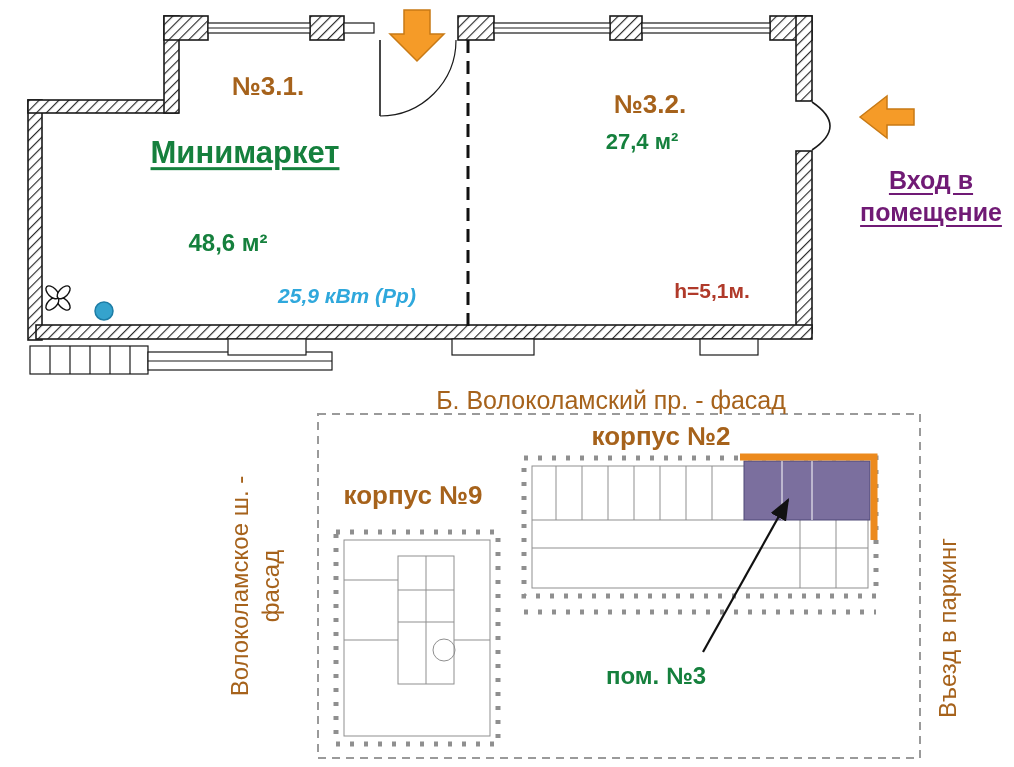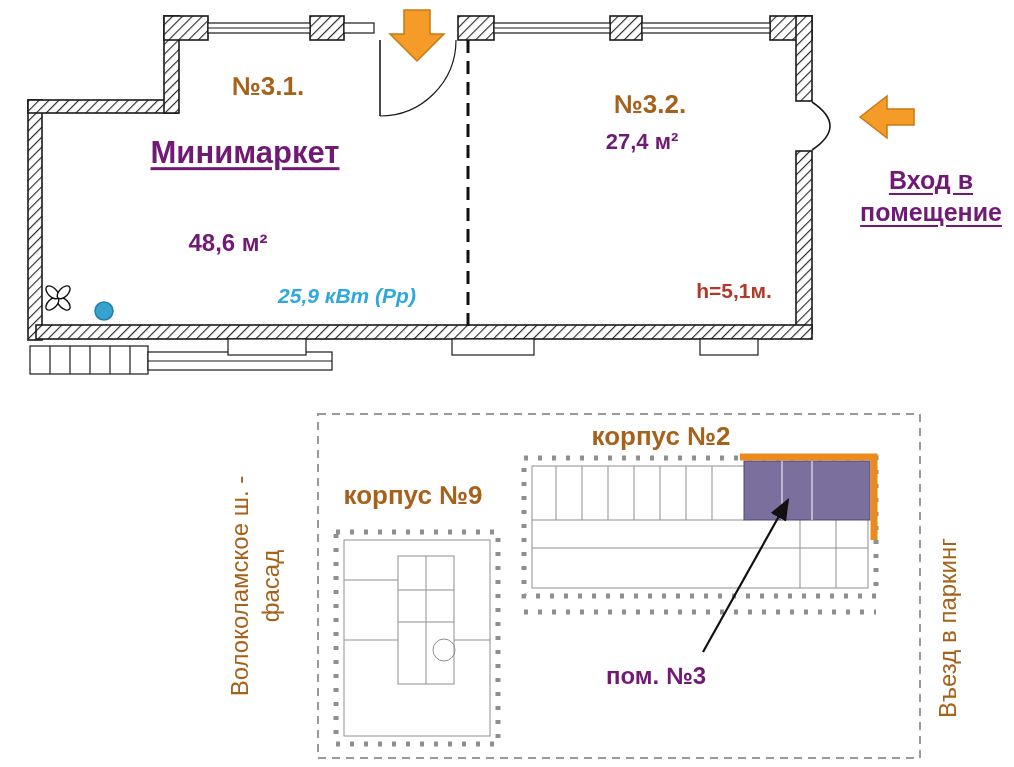--- a/index.html
+++ b/index.html
@@ -27,25 +27,25 @@
     white-space:pre-line;
     text-align:center;
     line-height:1.28;
     width:max-content;
     z-index:2;
   }
   .rot { transform:translate(-50%,-50%) rotate(-90deg); }
   .b { font-weight:bold; }
   .i { font-style:italic; }
   .u { text-decoration:underline; text-underline-offset:4px; }
-  .black   { color:#701a75; }
+  .black   { color:#15803d; }
   .brown   { color:#a6621b; }
   .orange  { color:#701a75; }
   .cyan    { color:#2fa8dc;text-align:center; }
-  .darkred { color:#b03a2a;margin-left:22px; }
+  .darkred { color:#b03a2a; }
 </style>
 </head>
 <body>
 
 <div class="page">
 
   <svg class="plan" width="1014" height="767" viewBox="0 0 1014 767">
     <defs>
       <pattern id="hatch" width="7" height="7" patternUnits="userSpaceOnUse" patternTransform="rotate(45)">
         <rect width="7" height="7" fill="#ffffff"></rect>
@@ -168,20 +168,21 @@
   <div class="lbl b black" style="left:228px;top:243px;font-size:24px">48,6 м²</div>
   <div class="lbl b i cyan" style="left:347px;top:296px;font-size:21px">25,9 кВт (Рр)</div>
 
   <div class="lbl b brown" style="left:650px;top:105px;font-size:26px">№3.2.</div>
   <div class="lbl b black" style="left:642px;top:142px;font-size:22px">27,4 м²</div>
   <div class="lbl b darkred" style="left:712px;top:291px;font-size:21px">h=5,1м.</div>
 
   <div class="lbl b u orange" style="left:931px;top:196px;font-size:25px">Вход в
 помещение</div>
 
+  <div class="lbl brown" style="left:611px;top:400px;font-size:25px">Б. Волоколамский пр. - фасад</div>
   <div class="lbl brown rot" style="left:256px;top:586px;font-size:24px">Волоколамское ш. -
 фасад</div>
   <div class="lbl brown rot" style="left:948px;top:628px;font-size:24px">Въезд в паркинг</div>
   <div class="lbl b brown" style="left:413px;top:496px;font-size:26px">корпус №9</div>
   <div class="lbl b brown" style="left:661px;top:437px;font-size:26px">корпус №2</div>
   <div class="lbl b black" style="left:656px;top:676px;font-size:24px">пом. №3</div>
 
 </div>
 
 </body></html>

